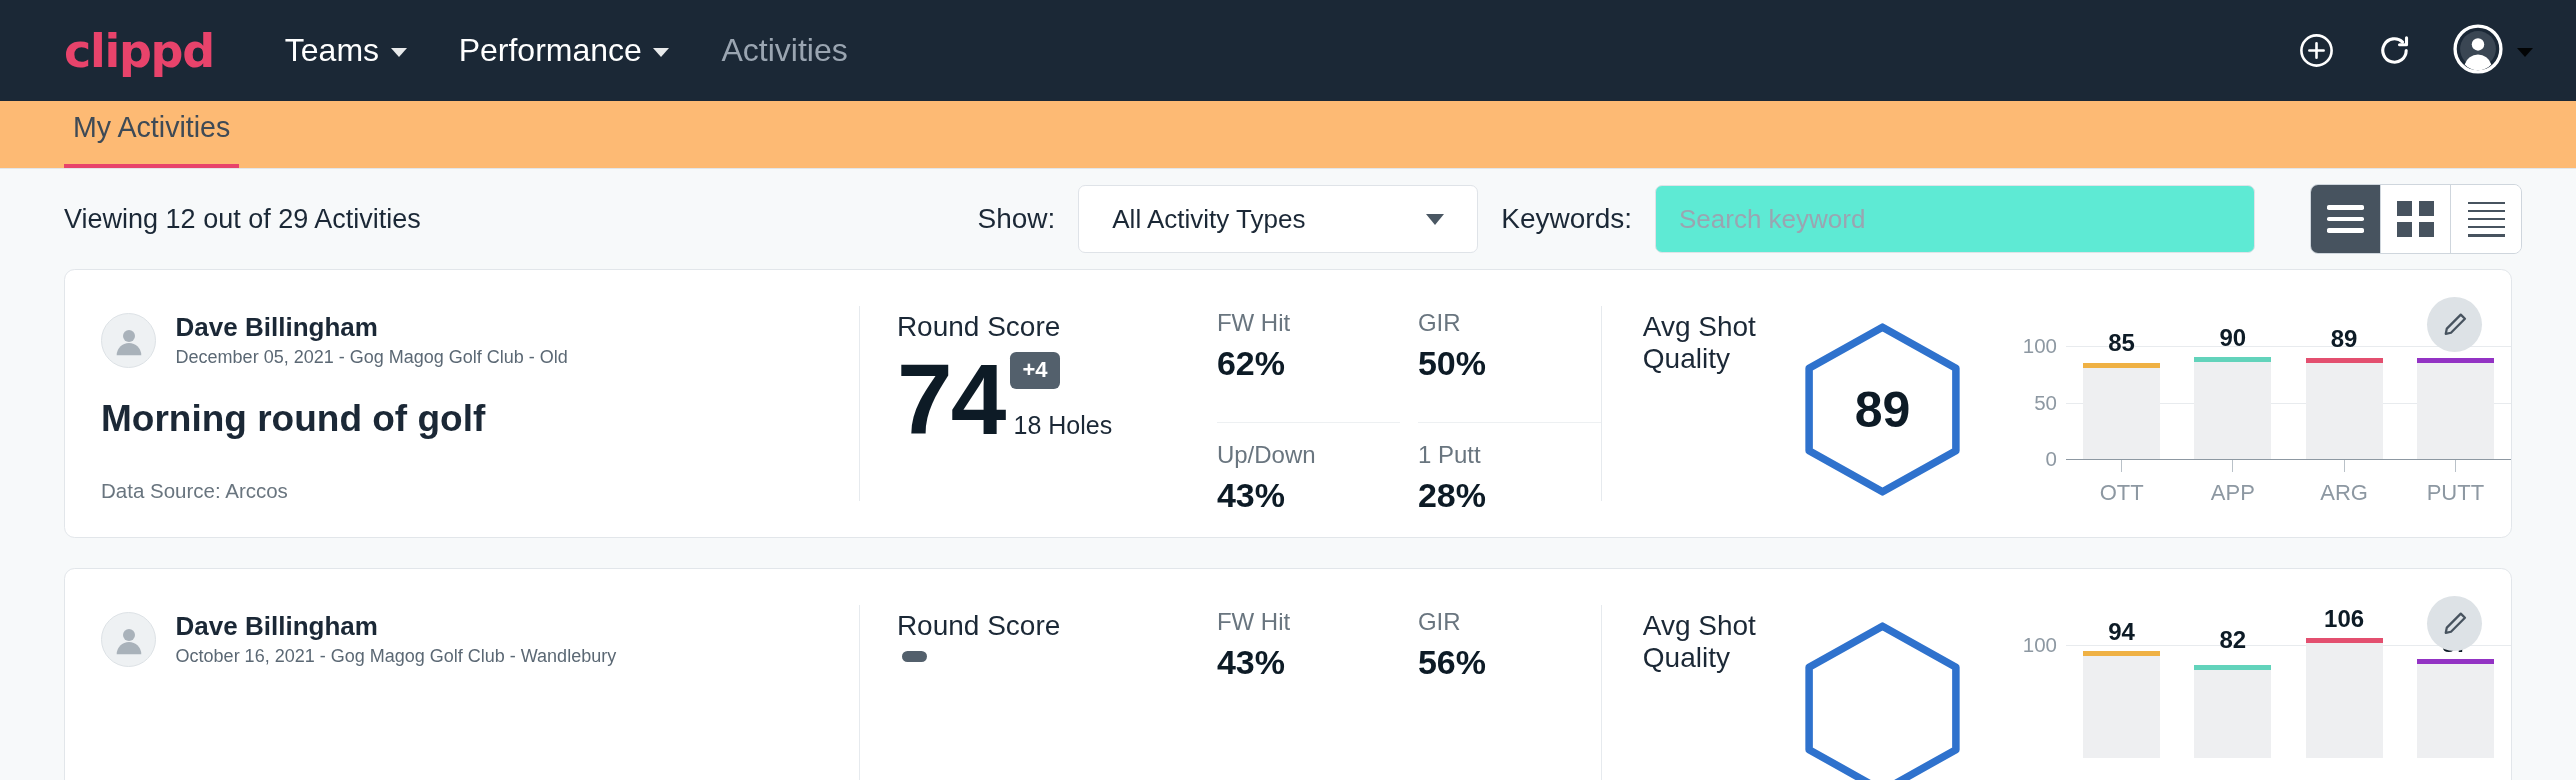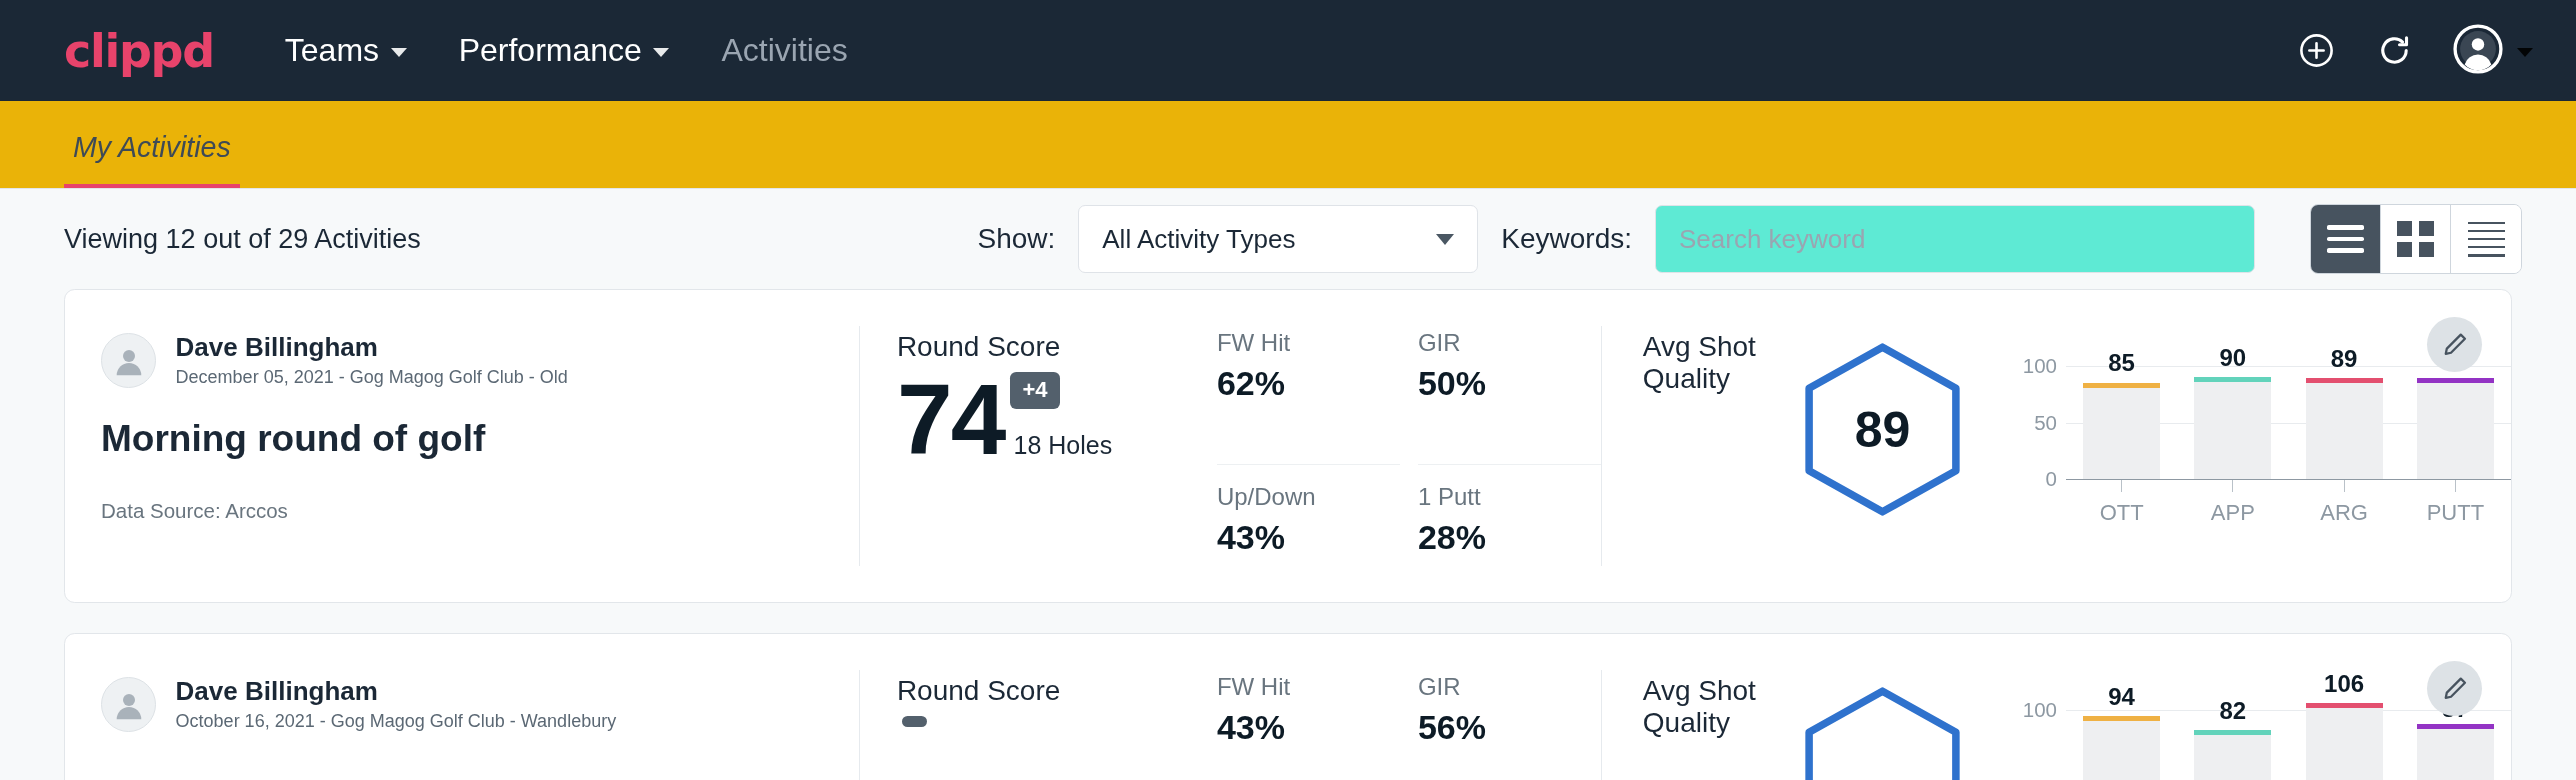--- a/index.html
+++ b/index.html
@@ -50,27 +50,26 @@
     margin-left: auto;
     display: flex;
     align-items: center;
     gap: 39px;
   }
   .icon-btn { cursor: pointer; display: flex; align-items: center; }
   .avatar-wrap { display: flex; align-items: center; gap: 14.3px; cursor: pointer; }
 
   
   .tabbar {
-    background: #eab308;
-    height: 88px;
+    background: #fdba74;
+    height: 68px;
     padding: 0 64px;
     display: flex;
     align-items: flex-end;
     border-bottom: 0.9px solid #e2e6ea;
-    font-style: italic;
   }
   .tab {
     font-size: 28.6px;
     color: #4a5763;
     padding: 0 9px 19.6px 9px;
     border-bottom: 4.5px solid transparent;
     cursor: pointer;
   }
   .tab.active { border-bottom-color: #e8436b; color: #3e4a56; }
 
@@ -90,21 +89,21 @@
     gap: 23px;
   }
   .flabel { font-size: 28px; color: #1b2836; }
   .select {
     width: 400px; height: 68px;
     background: #fff;
     border: 0.9px solid #dfe3e8;
     border-radius: 7.1px;
     display: flex;
     align-items: center;
-    padding: 0 23px;
+    padding: 0 33px;
     font-size: 26px;
     color: #1b2836;
     cursor: pointer;
   }
   .select .sel-chev {
     margin-left: auto;
     width: 0; height: 0;
     border-left: 9.8px solid transparent;
     border-right: 9.8px solid transparent;
     border-top: 11.6px solid #4a5763;
@@ -151,21 +150,21 @@
   .grid4 i { display: block; width: 15px; height: 15px; background: #47535f; }
   .bar5 { display: flex; flex-direction: column; gap: 5.4px; }
   .bar5 i { display: block; width: 37px; height: 2.7px; background: #47535f; }
 
   
   .cards { padding: 0 64px; }
   .card {
     background: #fff;
     border: 0.9px solid #e2e6ea;
     border-radius: 10.7px;
-    height: 314px;
+    height: 269px;
     display: flex;
     align-items: stretch;
     position: relative;
     margin-bottom: 30px;
   }
   .c-left { width: 794px; padding: 41px 36px 0 36px; flex-shrink: 0; }
   .who { display: flex; align-items: center; gap: 19.6px; }
   .pfp {
     width: 55px; height: 55px;
     border-radius: 50%;
@@ -565,21 +564,21 @@
               <div class="plot">
                 <div class="gridline" style="top: 17px;"></div>
                 <div class="bars">
                   <div class="bcol">
                     <span class="bval" style="bottom: 112px;">94</span>
                     <div class="bbody" style="height: 107px;">
                       <div class="bcap" style="background: rgb(239, 177, 68);"></div>
                     </div>
                   </div>
                   <div class="bcol">
-                    <span class="bval" style="bottom: 98px; text-align: center;">82</span>
+                    <span class="bval" style="bottom: 104px; text-align: center;">82</span>
                     <div class="bbody" style="height: 93px;">
                       <div class="bcap" style="background: rgb(98, 211, 187);"></div>
                     </div>
                   </div>
                   <div class="bcol">
                     <span class="bval" style="bottom: 125px;">106</span>
                     <div class="bbody" style="height: 120px;">
                       <div class="bcap" style="background: rgb(227, 79, 111);"></div>
                     </div>
                   </div>

